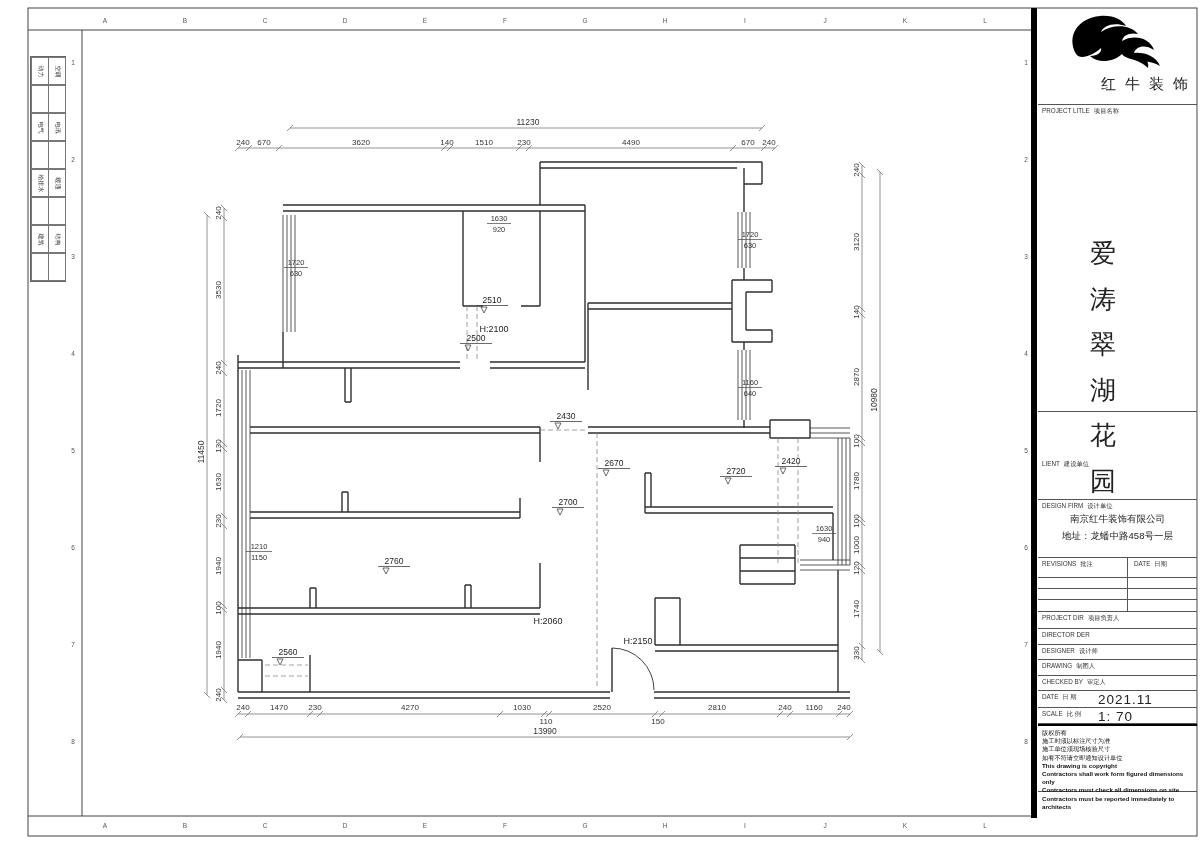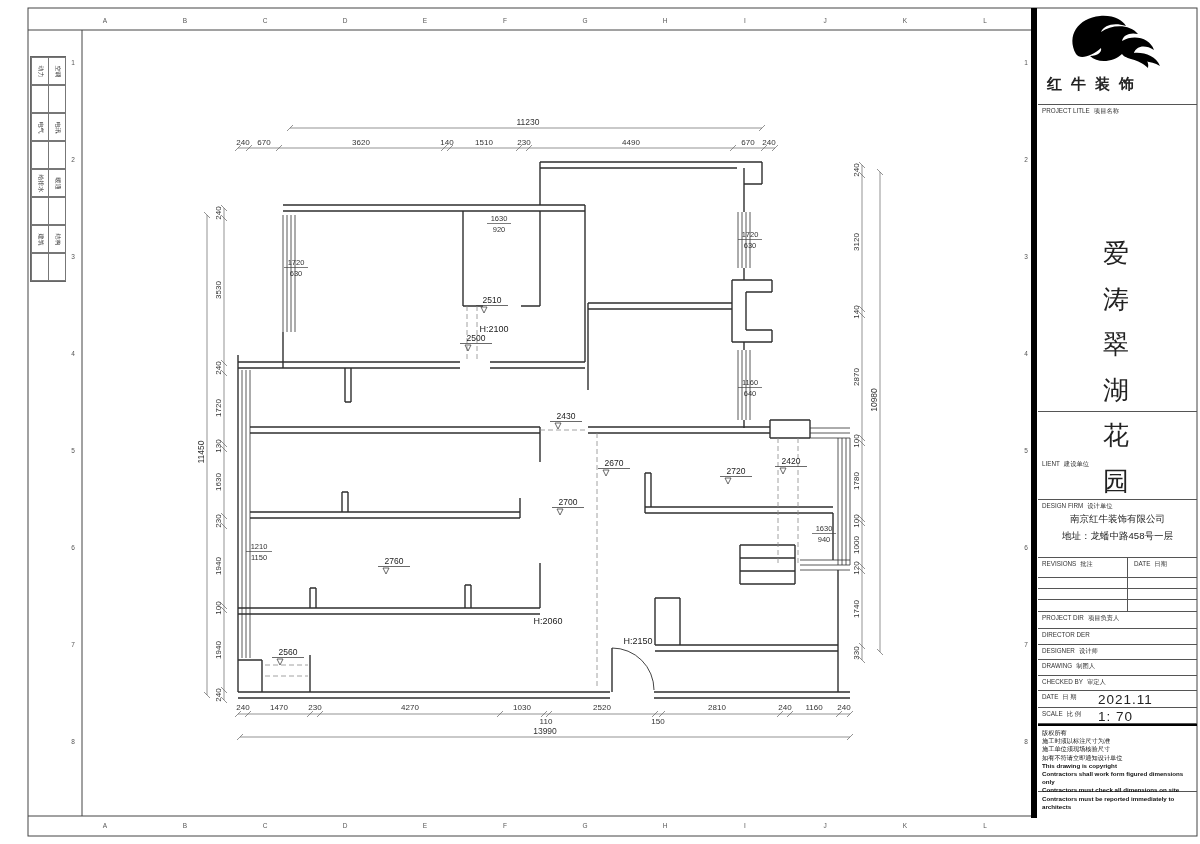--- a/index.html
+++ b/index.html
@@ -12,23 +12,23 @@
   g.level text{font-size:8.5px;fill:#222;text-anchor:middle;}
   g.level line{stroke:#444;stroke-width:.8;}
   g.level polygon{fill:none;stroke:#444;stroke-width:.8;}
   .wnum{font-size:7.5px;fill:#333;text-anchor:middle;}
   .grid-label{position:absolute;font-size:6.5px;color:#555;transform:translate(-50%,-50%);}
   
   #tb{position:absolute;left:1038px;top:8px;width:159px;height:828px;font-size:6.5px;}
   .tbrow{position:absolute;left:0;width:159px;box-sizing:border-box;border-bottom:1px solid #555;}
   .lab{color:#333;font-size:6.3px;padding:2px 0 0 4px;}
   .lab b{font-weight:normal;margin-left:4px;}
-  #logo-text{font-family:"DejaVu Serif","Liberation Serif",serif;font-weight:bold;font-size:15px;
-             letter-spacing:9px;text-align:left;padding-left:9px;}
-  #proj-name{position:absolute;top:126px;left:13px;width:130px;text-align:center;}
+  #logo-text{font-family:"DejaVu Serif","Liberation Serif",serif;font-weight:normal;font-size:15px;
+             letter-spacing:9px;text-align:right;padding-left:9px;}
+  #proj-name{position:absolute;top:126px;left:0;width:130px;text-align:center;}
   #proj-name span{display:inline-block;width:30px;font-family:"DejaVu Serif","Liberation Serif",serif;
              font-size:26px;line-height:1.75;word-break:break-all;}
   #dwg-title{font-weight:bold;font-size:19px;letter-spacing:3px;padding:6px 0 0 14px;}
   .firmline{text-align:center;font-size:9.5px;line-height:1.75;}
   .vdiv{position:absolute;top:0;bottom:0;border-left:1px solid #555;}
   .fieldrow .val{position:absolute;right:8px;top:2px;font-size:8px;}
   .fieldrow .bigval{position:absolute;left:60px;top:1px;font-size:13.5px;letter-spacing:1px;}
   #notes{font-size:6.2px;line-height:1.32;padding:3px 0 0 4px;color:#111;}
   #notes .en{font-weight:bold;}
   #dno-big{font-size:15px;text-align:center;padding-top:2px;}

